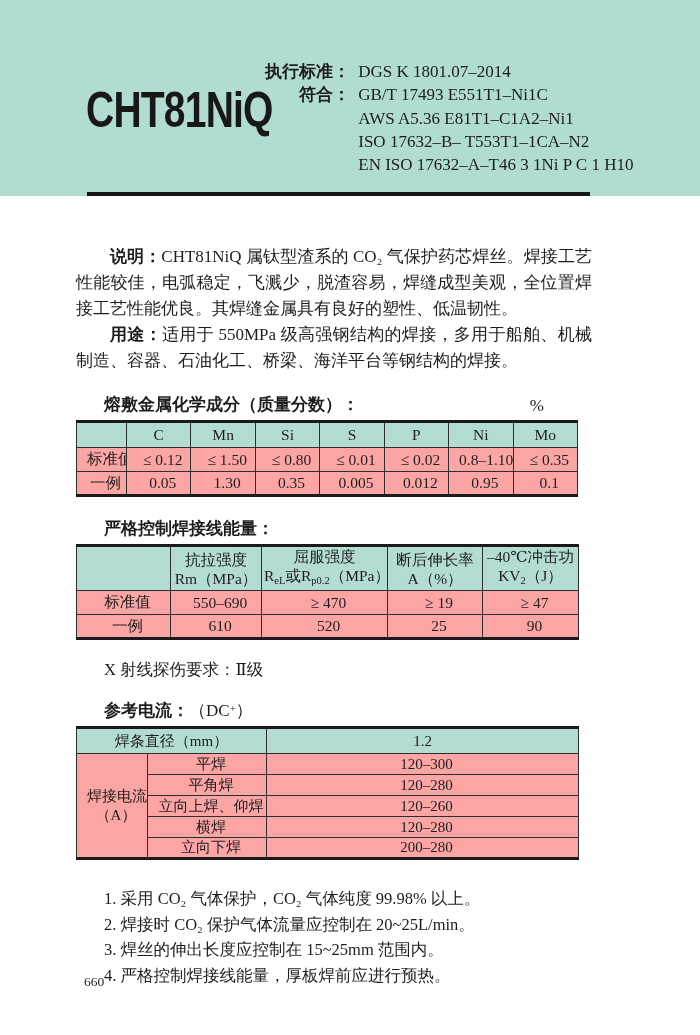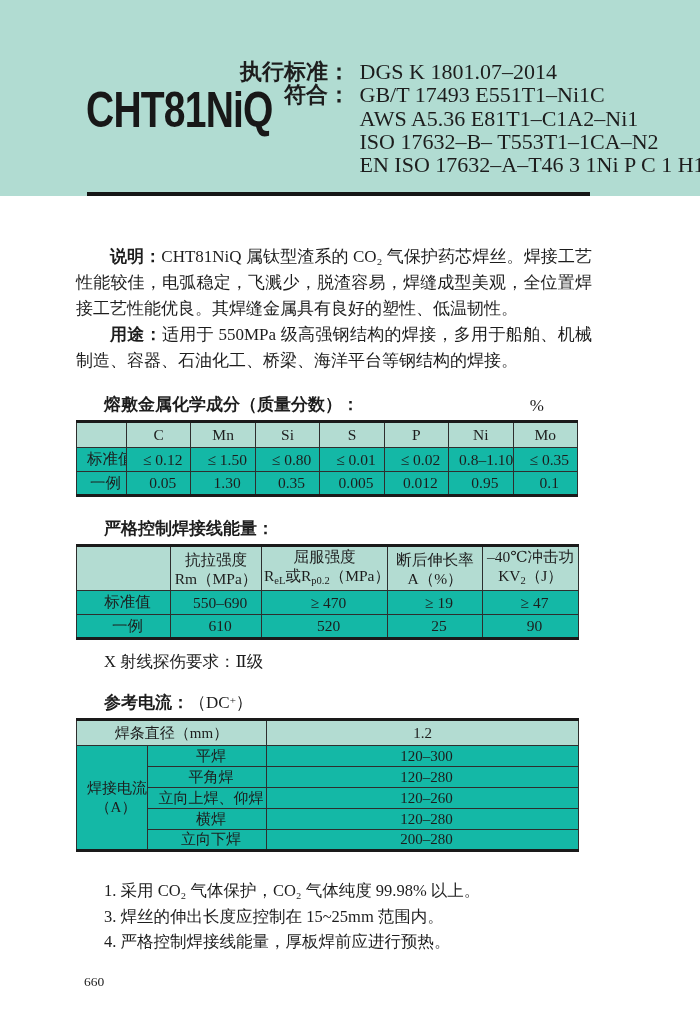--- a/index.html
+++ b/index.html
@@ -12,21 +12,21 @@
   }
   
   .masthead { position:absolute; left:0; top:0; width:700px; height:196px; background:#b1dcd2; }
   .product-title {
     position:absolute; left:86px; top:84px;
     font-family:"Liberation Sans","DejaVu Sans",sans-serif;
     font-weight:bold; font-size:50px; line-height:52px; letter-spacing:-1px;
     color:#181818; transform:scaleX(0.78); transform-origin:left center;
     white-space:nowrap;
   }
-  .standards { position:absolute; left:0; top:60px; width:700px; font-size:22px; line-height:23.3px; }
+  .standards { position:absolute; left:0; top:60px; width:700px; font-size:17px; line-height:23.3px; }
   .std-row { white-space:nowrap; }
   .std-label {
     display:inline-block; width:350px; text-align:right;
     font-family:"Liberation Sans","DejaVu Sans",sans-serif; font-weight:bold;
   }
   .std-value { display:inline-block; margin-left:4px; }
   .rule { position:absolute; left:87px; top:192px; width:503px; height:4px; background:#161616; }
   
   .content { position:absolute; left:76px; top:244px; width:516px; }
   .para { font-size:17px; line-height:26px; text-align:justify; text-indent:34px; }
@@ -40,30 +40,30 @@
   
   table {
     border-collapse:collapse; table-layout:fixed; width:502px; margin-top:4px;
     border-top:3px solid #1a1a1a; border-bottom:3px solid #1a1a1a;
   }
   td {
     border:1px solid #2e2e2e; text-align:center; vertical-align:middle;
     font-size:15.5px; padding:0 2px; overflow:hidden; white-space:nowrap;
   }
   tr.teal td { background:#b3dcd2; }
-  tr.tint td, td.tint { background:#14b8a6;padding-left:10px; }
+  tr.tint td, td.tint { background:#fca5a5;padding-left:10px; }
   .chem-table td { height:24px; }
   .chem-table tr.teal td { height:26px; }
   .mech-table tr.teal td { height:44px; line-height:19px; }
   .mech-table td { height:24px; }
   .cur-table tr.teal td { height:26px; }
   .cur-table td { height:21px; font-size:15px;margin-left:27px; }
   sub.fm { font-size:10.5px; vertical-align:-3px; }
   sup.fm { font-size:11px; vertical-align:4px; }
-  .xray { font-size:16.5px; line-height:24px; margin-top:10px; padding-left:28px; }
+  .xray { font-size:16.5px; line-height:24px; margin-top:18px; padding-left:28px; }
   .spacer-mech { margin-top:21px; }
   .spacer-cur { margin-top:15px; }
   .notes { margin-top:26px; padding-left:28px; }
   .notes-title { font-family:"Liberation Sans","DejaVu Sans",sans-serif; font-weight:bold; font-size:17px; line-height:24px; }
   .note-item { font-size:16.5px; line-height:25.5px; }
   .page-num { position:absolute; left:84px; top:974px; font-size:13.5px; }
 </style>
 </head>
 <body>
 
@@ -214,18 +214,19 @@
     </tr>
     <tr class="tint">
       <td>立向下焊</td>
       <td>200–280</td>
     </tr>
   </tbody>
     </table>
 
   <div class="notes">
     <div class="note-item">1. 采用 CO₂ 气体保护，CO₂ 气体纯度 99.98% 以上。</div>
+    <div class="note-item">2. 焊接时 CO₂ 保护气体流量应控制在 20~25L/min。</div>
     <div class="note-item">3. 焊丝的伸出长度应控制在 15~25mm 范围内。</div>
     <div class="note-item">4. 严格控制焊接线能量，厚板焊前应进行预热。</div>
   </div>
 </div>
 
 <div class="page-num">660</div>
 
 </body></html>

